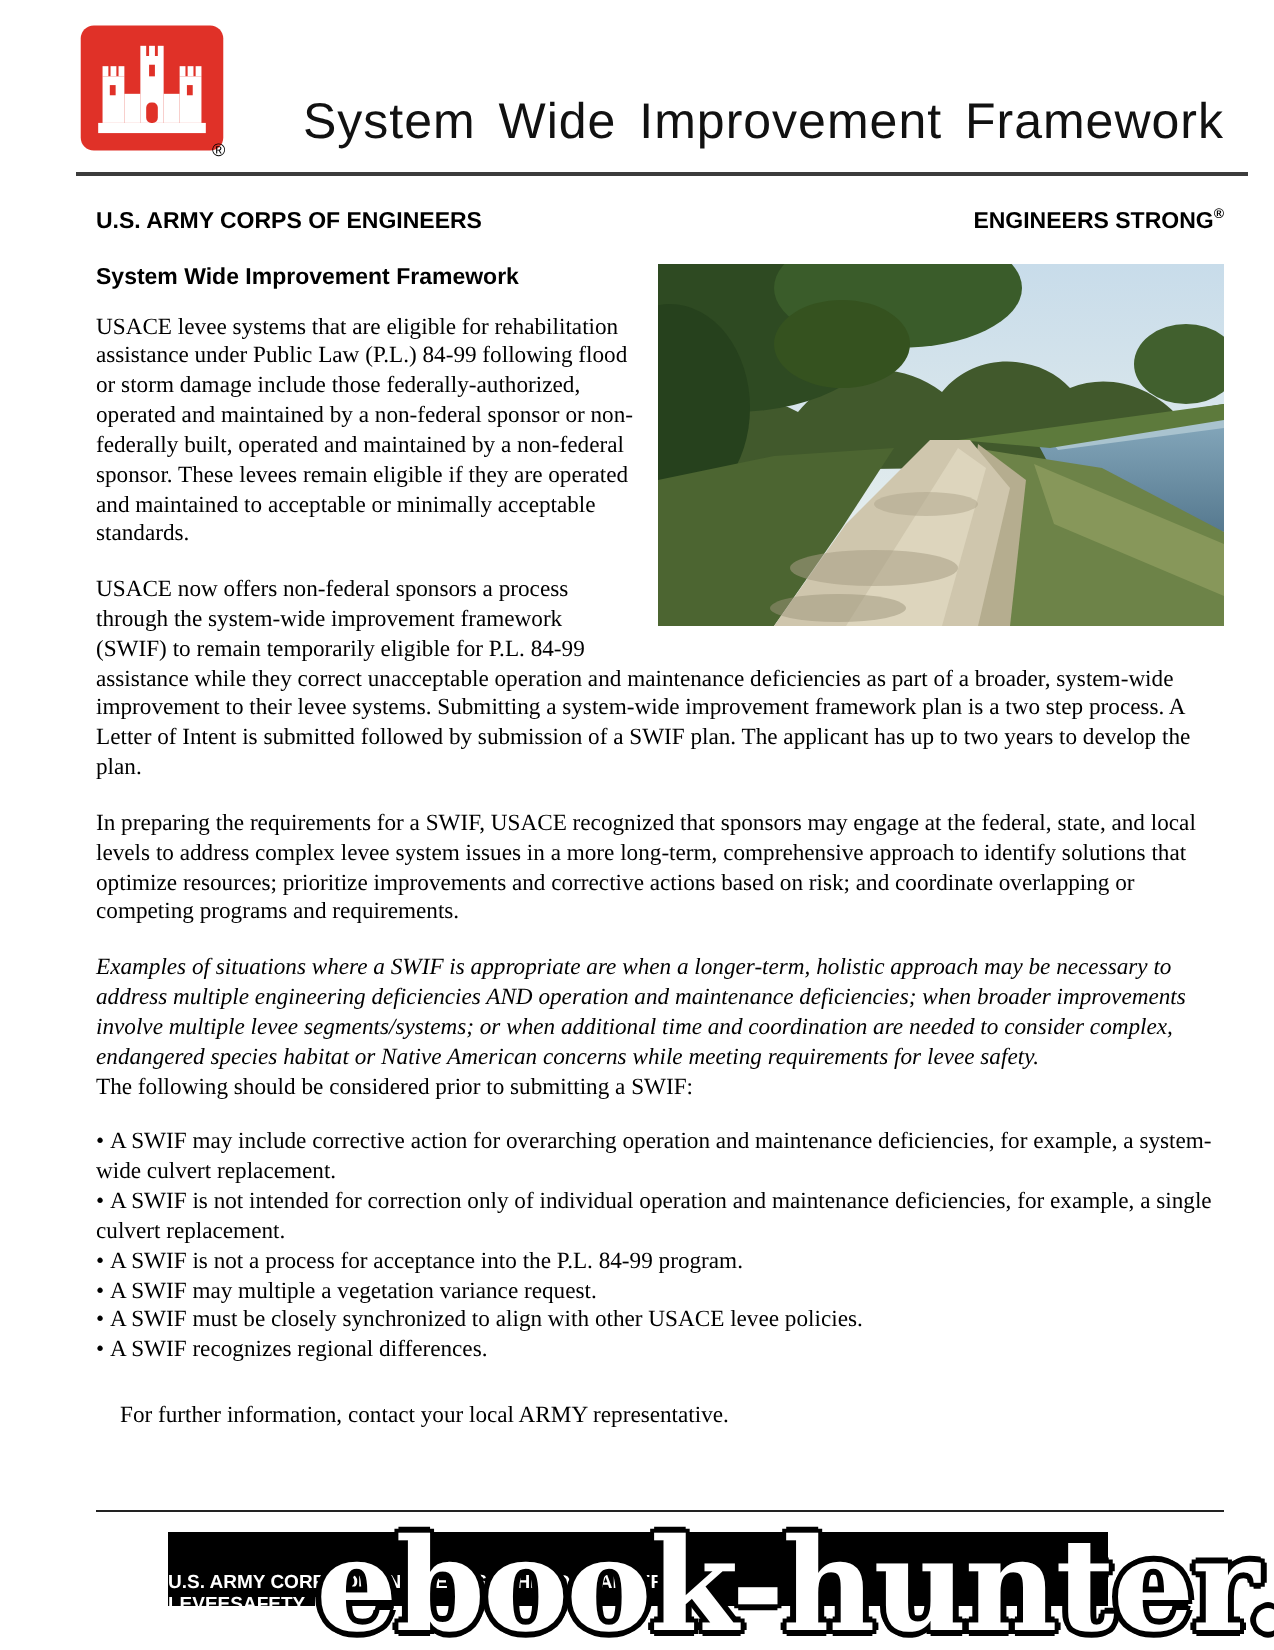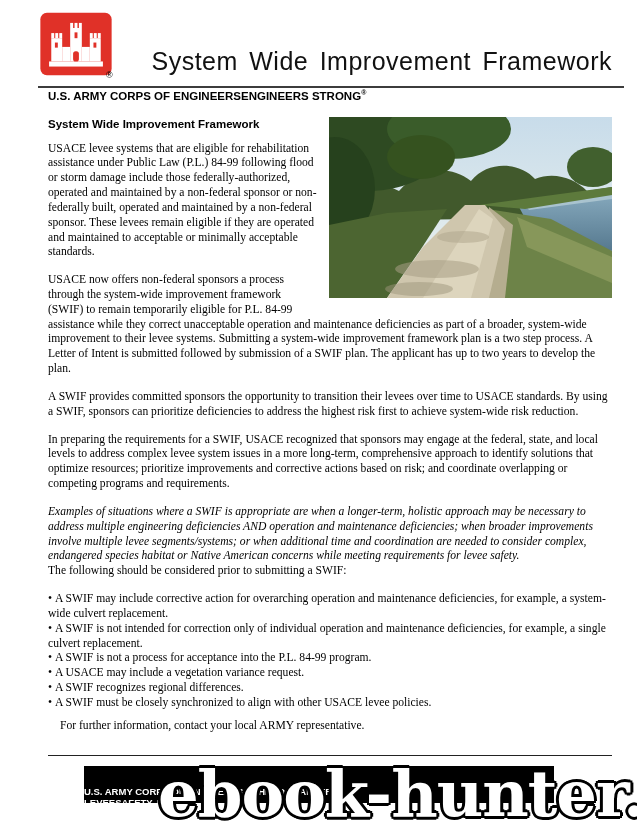--- a/index.html
+++ b/index.html
@@ -18,39 +18,39 @@
   .logo-wrap{position:absolute;left:-10px;top:2px;width:80px;}
   .logo-reg{position:absolute;left:68px;top:58px;font-size:9px;font-family:"Liberation Sans",sans-serif;}
   .doc-title{
     position:absolute;right:0;bottom:4px;
     font-family:"Liberation Sans",sans-serif;
     font-size:25px;letter-spacing:.5px;word-spacing:4px;color:#111;
     white-space:nowrap;
   }
   .rule{border:none;border-top:2px solid #3c3c3c;margin:6px -12px 0 -10px;height:0;}
   .org-row{
-    display:flex;align-items:baseline;
-    margin-top:1px;
+    display:flex;justify-content:space-between;align-items:baseline;
+    margin-top:16px;
     font-family:"Liberation Sans",sans-serif;font-weight:bold;font-size:11.5px;
   }
   .org-row sup{font-size:7px;}
   
   .article{margin-top:15px;font-size:11.6px;line-height:1.28;}
   .article-heading{
     font-family:"Liberation Sans",sans-serif;font-weight:bold;font-size:11.5px;
     margin:0 0 10px 0;
   }
   .photo{
     float:right;width:283px;height:181px;margin:0 0 8px 10px;
     display:block;
   }
   .article p{margin:0 0 13px 0;text-align:left;}
   .article p.tight{margin-bottom:0;font-style:italic;}
   .bullets-intro{margin:0;}
-  ul.bullets{list-style:none;margin:0 0 8px 0;padding:0;font-family:Liberation Serif, serif;}
+  ul.bullets{list-style:none;margin:0 0 18px 0;padding:0;font-family:Liberation Serif, serif;}
   ul.bullets li{margin:0;padding:0;}
   ul.bullets li::before{content:"\2022\00a0";}
   .closing{margin-top:14px;text-indent:12px;}
   
   .bottom-rule{position:absolute;left:48px;right:25px;top:755px;border-top:1.5px solid #222;}
   .footer-bar{
     position:absolute;left:84px;top:766px;width:470px;height:37px;
     background:#000;color:#fff;
     font-family:"Liberation Sans",sans-serif;font-weight:bold;
     font-size:9.5px;line-height:11px;padding-top:20px;box-sizing:border-box;
@@ -159,32 +159,31 @@
 
         <ellipse cx="108" cy="152" rx="42" ry="9" fill="#a79f85" opacity="0.55"></ellipse>
         <ellipse cx="134" cy="120" rx="26" ry="6" fill="#b0a88e" opacity="0.55"></ellipse>
         <ellipse cx="90" cy="172" rx="34" ry="7" fill="#9d957c" opacity="0.5"></ellipse>
       </svg>
 
       <h3 class="article-heading">System Wide Improvement Framework</h3>
 
       <p>USACE levee systems that are eligible for rehabilitation assistance under Public Law (P.L.) 84-99 following flood or storm damage include those federally-authorized, operated and maintained by a non-federal sponsor or non-federally built, operated and maintained by a non-federal sponsor.  These levees remain eligible if they are operated and maintained to acceptable or minimally acceptable standards.</p>
       <p>USACE now offers non-federal sponsors a process through the system-wide improvement framework (SWIF) to remain temporarily eligible for P.L. 84-99 assistance while they correct unacceptable operation and maintenance deficiencies as part of a broader, system-wide improvement to their levee systems. Submitting a system-wide improvement framework plan is a two step process. A Letter of Intent is submitted followed by submission of a SWIF plan. The applicant has up to two years to develop the plan.</p>
-      <p>A SWIF provides committed sponsors the opportunity to transition their levees over time to USACE standards. By using a SWIF, sponsors can prioritize deficiencies to address the highest risk first to achieve system-wide risk reduction.</p>
       <p>In preparing the requirements for a SWIF, USACE recognized that sponsors may engage at the federal, state, and local levels to address complex levee system issues in a more long-term, comprehensive approach to identify solutions that optimize resources; prioritize improvements and corrective actions based on risk; and coordinate overlapping or competing programs and requirements.</p>
       <p class="tight">Examples of situations where a SWIF is appropriate are when a longer-term, holistic approach may be necessary to address multiple engineering deficiencies AND operation and maintenance deficiencies; when broader improvements involve multiple levee segments/systems; or when additional time and coordination are needed to consider complex, endangered species habitat  or Native American concerns while meeting requirements for levee safety.</p>
       <p class="bullets-intro">The following should be considered prior to submitting a SWIF:</p>
 
       <ul class="bullets">
         <li>A SWIF may include corrective action for overarching operation and maintenance deficiencies, for example, a system-wide culvert replacement.</li>
         <li>A SWIF is not intended for correction only of individual operation and maintenance deficiencies, for example, a single culvert replacement.</li>
         <li>A SWIF is not a process for acceptance into the P.L. 84-99 program.</li>
-        <li>A USACE may include a vegetation variance request.</li>
+        <li>A SWIF may multiple a vegetation variance request.</li>
+        <li>A SWIF must be closely synchronized to align with other USACE levee policies.</li>
         <li>A SWIF recognizes regional differences.</li>
-        <li>A SWIF must be closely synchronized to align with other USACE levee policies.</li>
       </ul>
 
       <p class="closing">For further information, contact your local ARMY representative.</p>
     </div>
   </div>
 
   <div class="bottom-rule"></div>
   <div class="footer-bar">
     <div>U.S. ARMY CORPS OF ENGINEERS — HEADQUARTERS</div>
     <div>LEVEESAFETY, DC</div>

